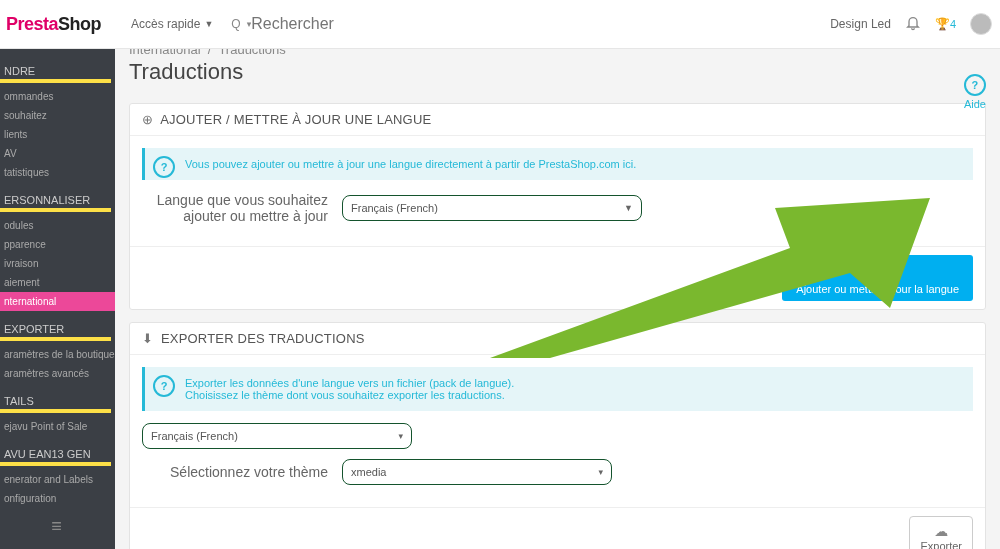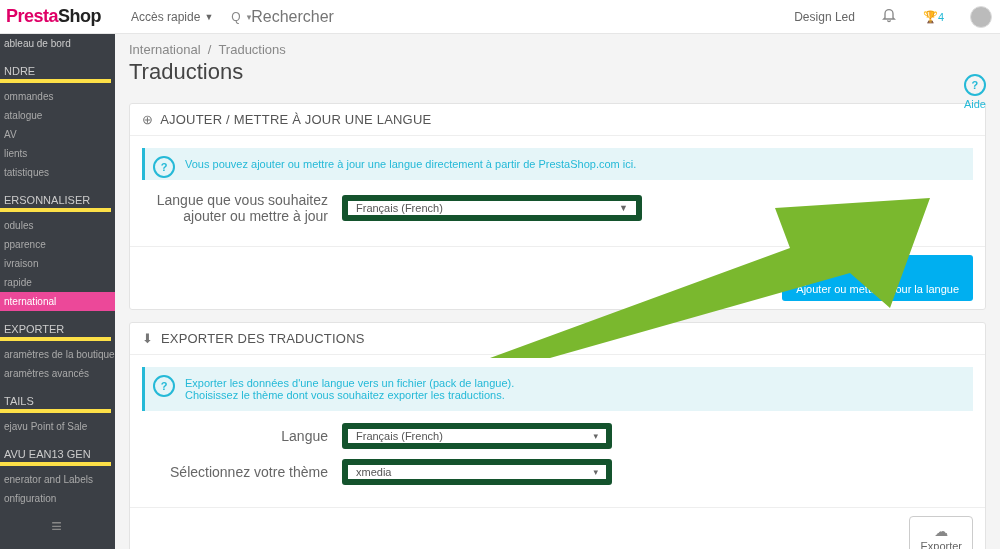--- a/index.html
+++ b/index.html
@@ -11,21 +11,21 @@
   width: 1000px;
   height: 549px;
   overflow: hidden;
   position: relative;
 }
 
 
 .topbar {
   position: absolute;
   left: 0; right: 0; top: 0;
-  height: 34px;
+  height: 49px;
   background: #fff;
   border-bottom: 1px solid #e6e6e6;
   display: flex;
   align-items: center;
   z-index: 5;
 }
 .logo {
   width: 115px;
   padding-left: 6px;
   font-size: 18px;
@@ -36,21 +36,21 @@
 .logo .dark { color: #222; }
 
 .quick { display:flex; align-items:center; margin-left:16px; color:#666; font-size:12px;text-align:right; }
 .quick .caret { margin-left:4px; font-size:9px; }
 
 .search { display:flex; align-items:center; margin-left:18px; color:#888; }
 .search .glass { margin-right:4px; font-size:12px; }
 .search .caret { margin-left:2px; font-size:9px; }
 .search input { border:none; outline:none; font-size:16px; width:120px; }
 
-.top-right { margin-left:auto; display:flex; align-items:center; padding-right:8px; gap:26px; }
+.top-right { margin-left:auto; display:flex; align-items:center; padding-right:8px; gap:14px; }
 .notif, .trophy { cursor:pointer; }
 .trophy-ico { color:#25b9d7; font-weight:700; font-size:12px; }
 .avatar { width:22px; height:22px; border-radius:50%; background:#bbb; border:1px solid #ddd;}
 .shop-name { font-size:12px; color:#666; }
 
 
 .sidebar {
   position:absolute;
   left:0; top:0;
   width:115px;
@@ -168,23 +168,23 @@
 }
 .form-row label {
   width:200px;
   text-align:right;
   padding-right:14px;
   font-size:14px;
   color:#666;
 }
 .form-row .select {
   width:300px;
-  border:6px solid #14532d;
+  border:1px solid #14532d;
   background:#fff;
-  border-radius:3px;
+  border-radius:8px;
   height:26px;
   display:flex;
   align-items:center;
   justify-content:space-between;
   padding:0 8px;
   font-size:11px;
   color:#555;
   cursor:pointer;
 }
 .form-row .select .caret-d { font-size:9px; color:#666; }
@@ -259,30 +259,30 @@
     </span>
     <span class="avatar"></span>
   </div>
 </div>
 
 <div class="sidebar">
   <span class="side-item first">ableau de bord</span>
 
   <span class="side-header">NDRE</span>
   <span class="side-item">ommandes</span>
-  <span class="side-item">atalogue</span>
+  <span class="side-item">souhaitez</span>
+  <span class="side-item">lients</span>
   <span class="side-item">AV</span>
-  <span class="side-item">lients</span>
   <span class="side-item">tatistiques</span>
 
   <span class="side-header">ERSONNALISER</span>
   <span class="side-item">odules</span>
   <span class="side-item">pparence</span>
   <span class="side-item">ivraison</span>
-  <span class="side-item">rapide</span>
+  <span class="side-item">aiement</span>
   <span class="side-item active">nternational</span>
 
   <span class="side-header">EXPORTER</span>
   <span class="side-item">aramètres de la boutique</span>
   <span class="side-item">aramètres avancés</span>
 
   <span class="side-header">TAILS</span>
   <span class="side-item">ejavu Point of Sale</span>
 
   <span class="side-header">AVU EAN13 GEN</span>
@@ -339,21 +339,20 @@
       <span class="ico">⬇</span>
       <span>EXPORTER DES TRADUCTIONS</span>
     </div>
     <div class="panel-body">
       <div class="info-box">
         <span class="qmark">?</span>
         <span>Exporter les données d'une langue vers un fichier (pack de langue).</span>
         <span class="line2">Choisissez le thème dont vous souhaitez exporter les traductions.</span>
       </div>
       <div class="form-row">
-        <label>Langue</label>
         <div class="select narrow">
           <span>Français (French)</span>
           <span class="caret-d">▾</span>
         </div>
       </div>
       <div class="form-row">
         <label>Sélectionnez votre thème</label>
         <div class="select narrow">
           <span>xmedia</span>
           <span class="caret-d">▾</span>

